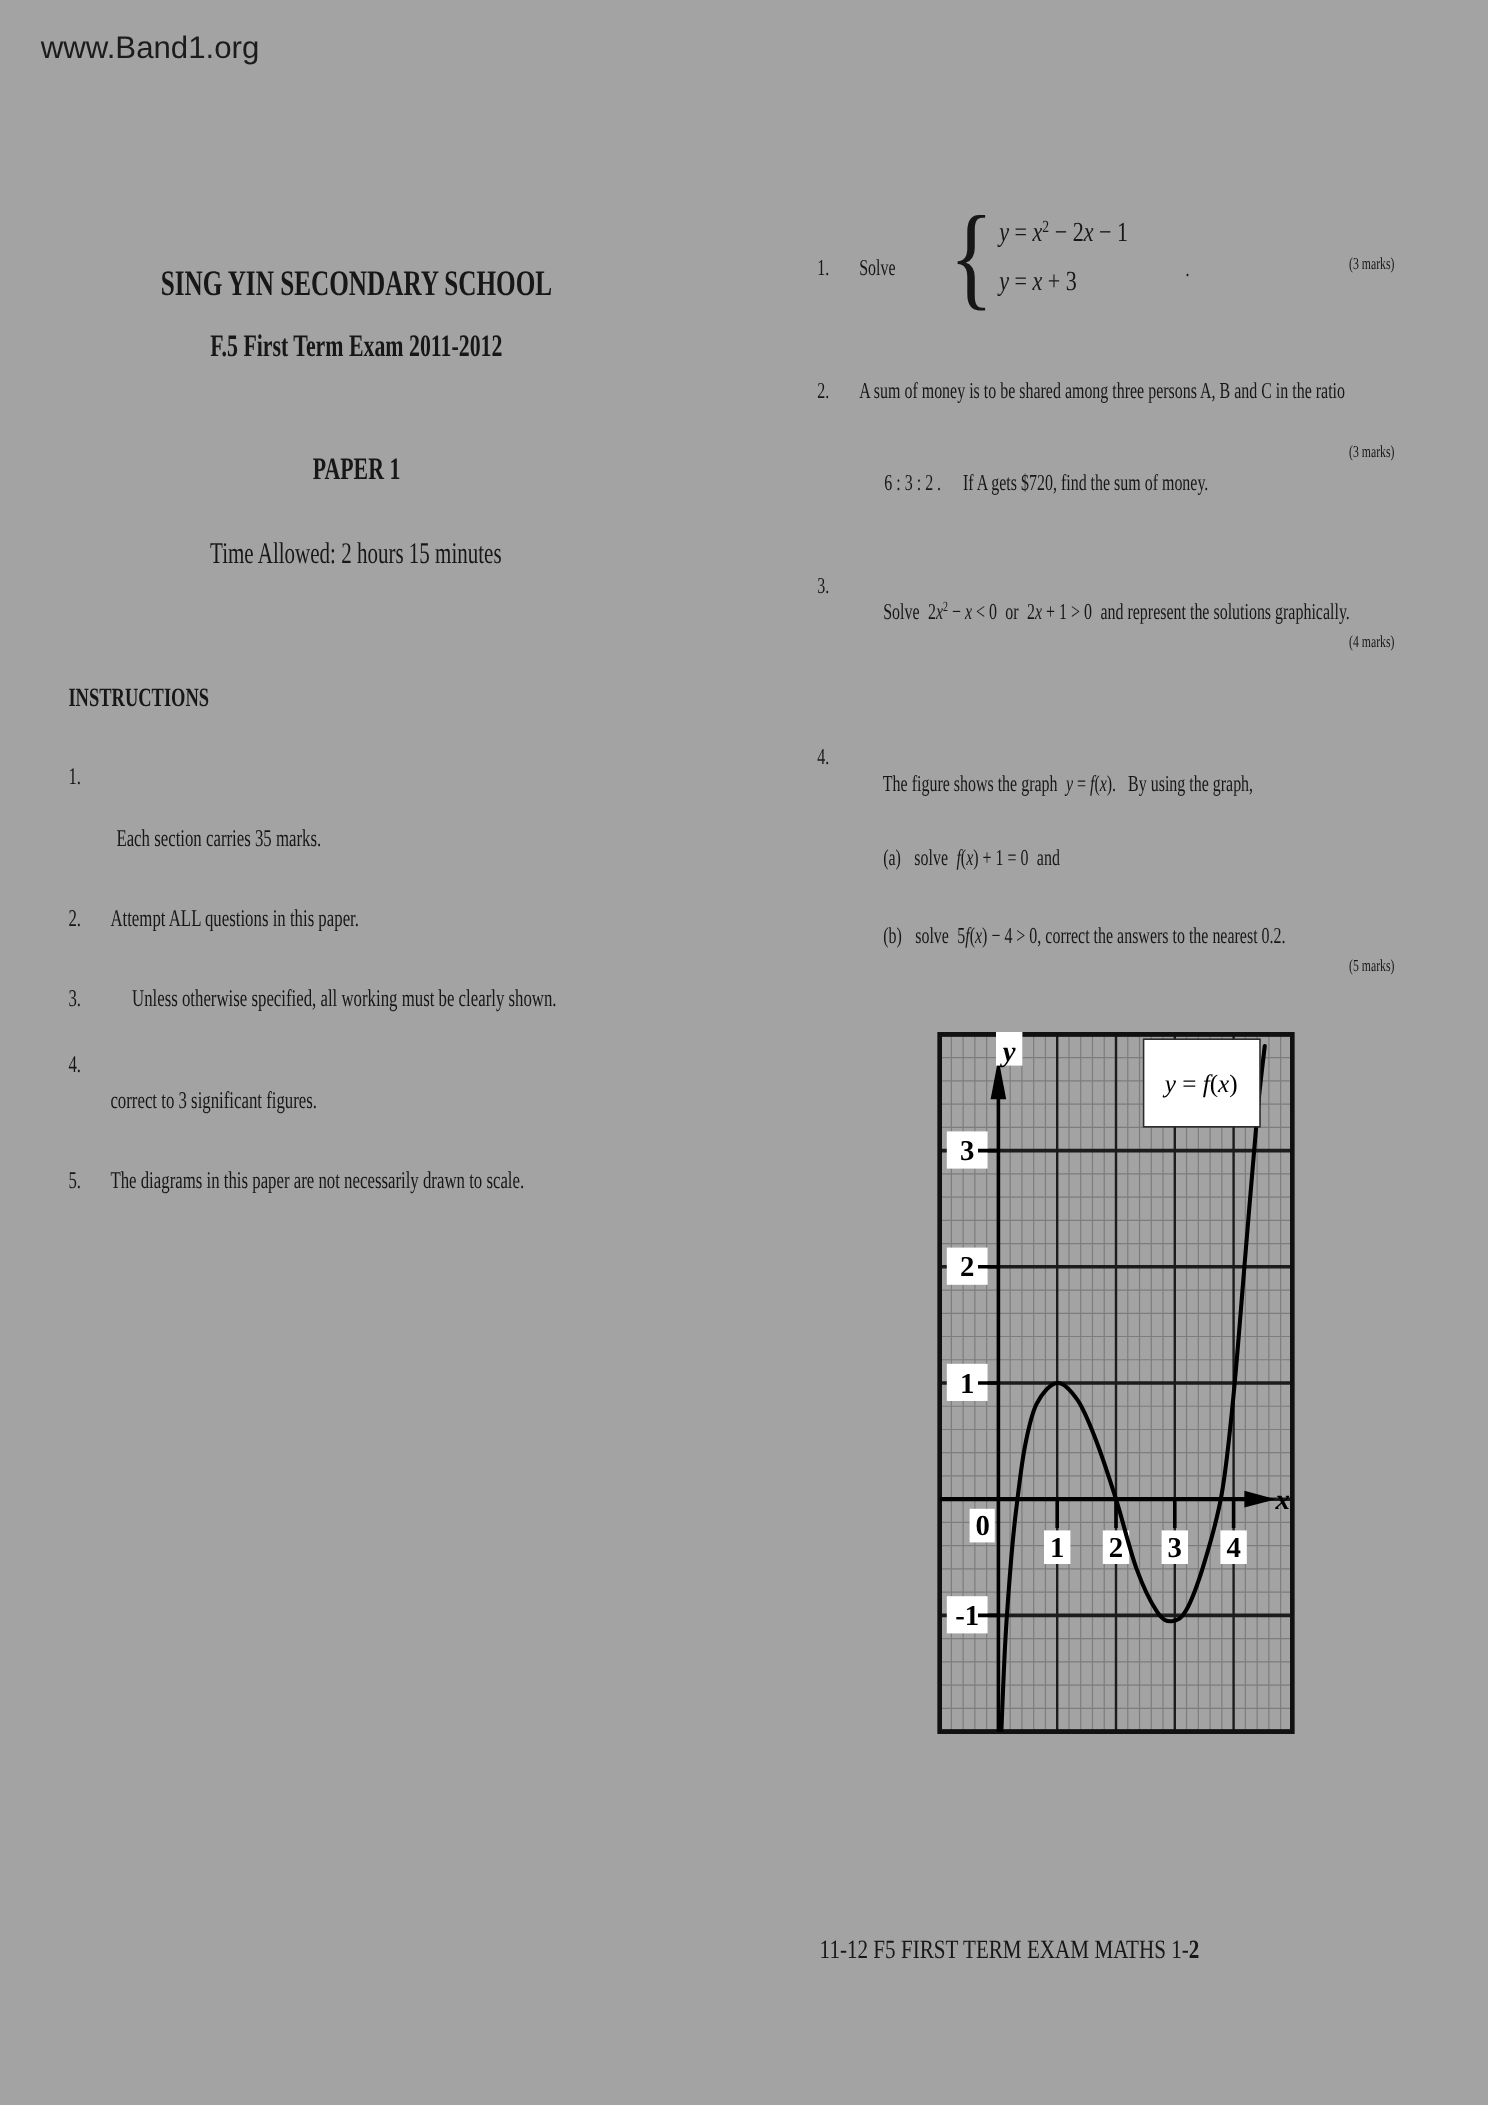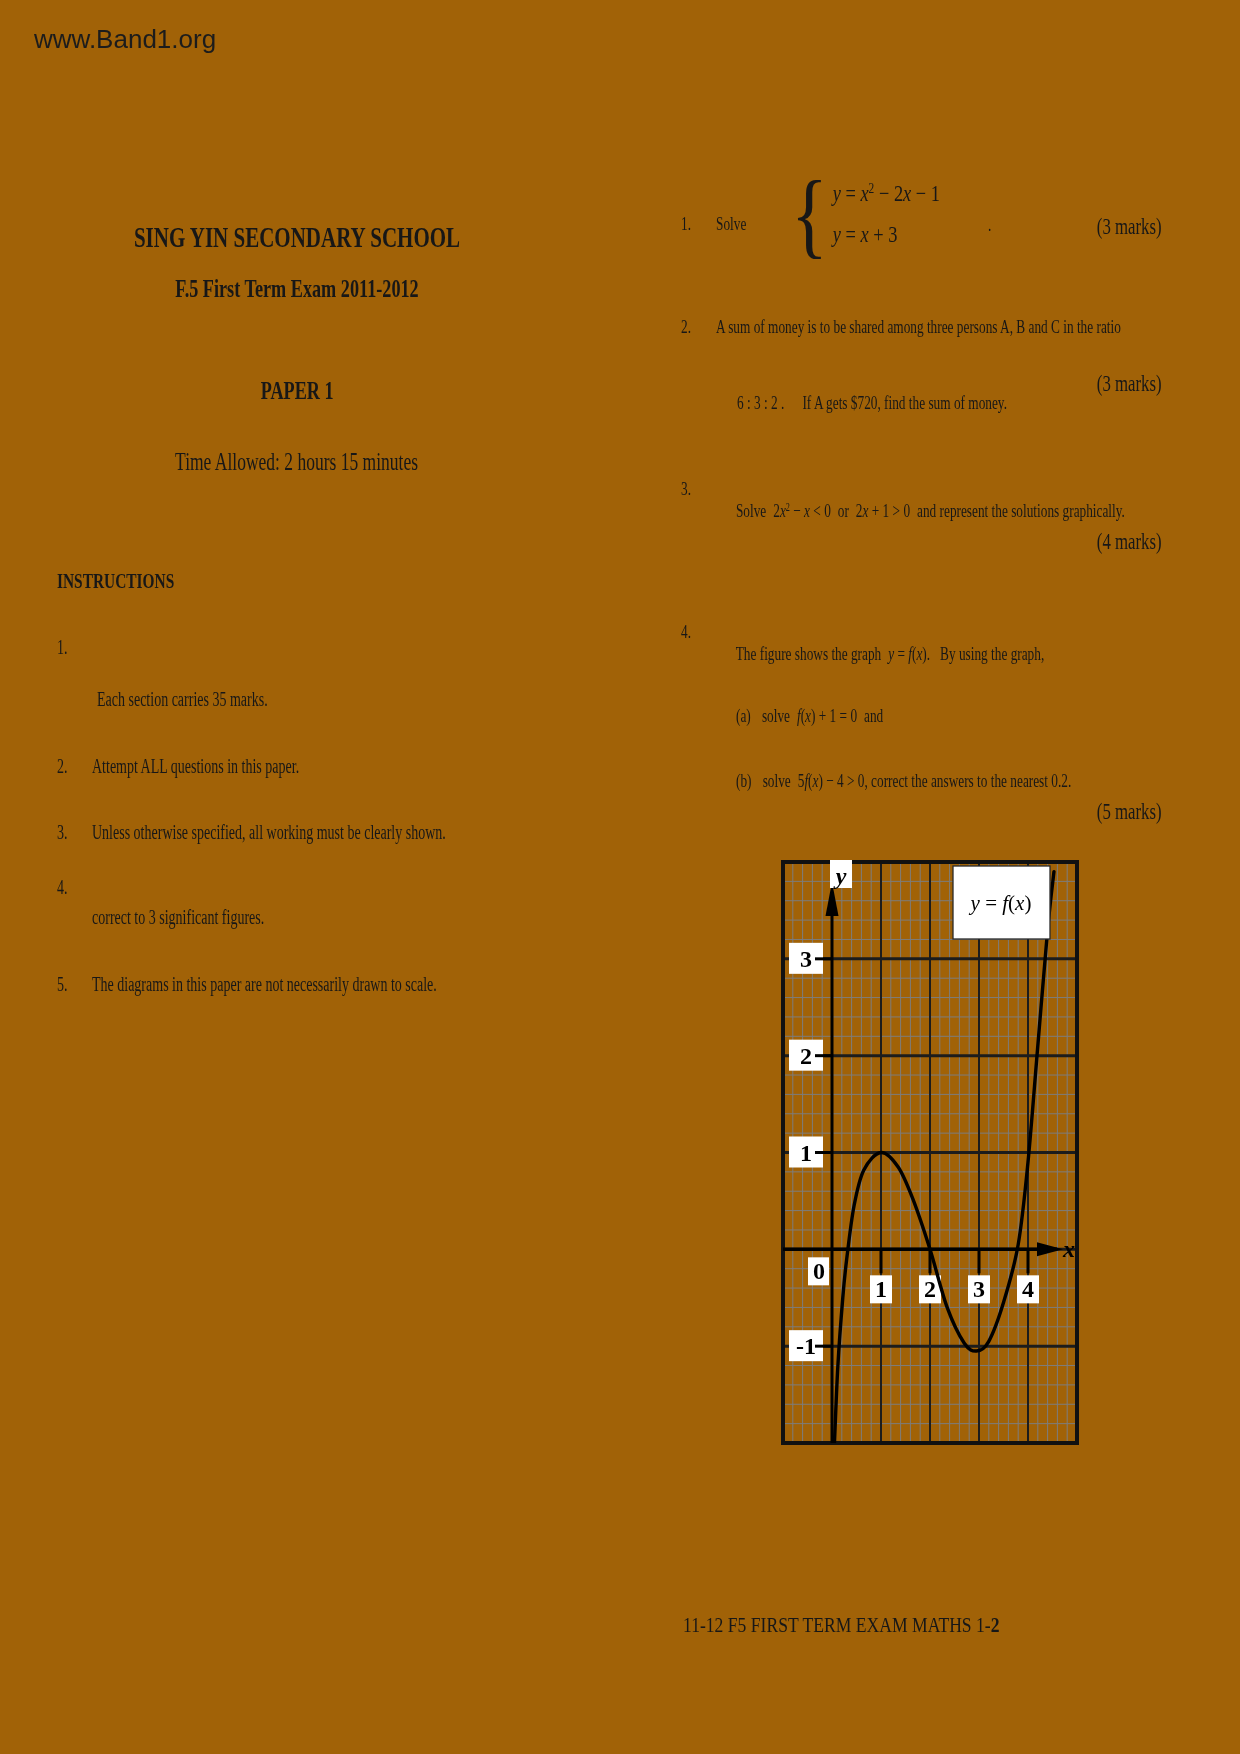--- a/index.html
+++ b/index.html
@@ -1,29 +1,29 @@
 <!DOCTYPE html>
 <html><head>
 <meta charset="utf-8">
 <style>
   html,body{margin:0;padding:0;background:#d8d8d8;}
-  .page{position:relative;width:1240px;height:1754px;background:#a16207;margin:0 auto;
+  .page{position:relative;width:1240px;height:1754px;background:#a3a3a3;margin:0 auto;
         font-family:"Liberation Serif",serif;color:#171717;overflow:hidden;}
   .abs{position:absolute;}
   
   .sx  {display:inline-block;transform:scaleX(.70);transform-origin:0 0;white-space:pre;}
   .sx80{display:inline-block;transform:scaleX(.80);transform-origin:0 0;white-space:pre;}
   .sxc {display:inline-block;transform:scaleX(.70);transform-origin:50% 0;white-space:pre;}
   .sxr {display:inline-block;transform:scaleX(.70);transform-origin:100% 0;white-space:pre;}
   .site{font-family:"Liberation Sans",sans-serif;font-size:26px;color:#1c1c1c;}
   .ctr{left:57px;width:480px;text-align:center;}
   .b{font-weight:bold;}
   .t30{font-size:30px;} .t26{font-size:26px;} .t25{font-size:25px;}
   .t22{font-size:22px;} .t20{font-size:20px;} .t19{font-size:19px;}
-  .marks{position:absolute;right:78px;font-size:24px;}
+  .marks{position:absolute;right:78px;font-size:14px;}
   .gap10{margin-left:10px;} .gap16{margin-left:16px;} .gap26{margin-left:26px;}
   sup{font-size:62%;vertical-align:0.55em;line-height:0;}
   .m i{font-style:italic;}
   .eqwrap{display:inline-flex;align-items:center;}
   .brace{font-size:96px;font-weight:400;line-height:104px;}
   .eqcol{display:inline-flex;flex-direction:column;gap:15px;font-size:23px;margin-left:6px;}
   .footer b{font-weight:bold;}
 </style>
 </head>
 <body>
@@ -61,21 +61,21 @@
   <div class="abs t20" style="left:57px;top:755px">
     <span class="sx">2.</span>
   </div>
   <div class="abs t20" style="left:92px;top:755px">
     <span class="sx">Attempt ALL questions in this paper.</span>
   </div>
 
   <div class="abs t20" style="left:57px;top:821px">
     <span class="sx">3.</span>
   </div>
-  <div class="abs t20" style="left:92px;top:821px">
+  <div class="abs t20" style="left:110px;top:821px">
     <span class="sx">Unless otherwise specified, all working must be clearly shown.</span>
   </div>
 
   <div class="abs t20" style="left:57px;top:876px">
     <span class="sx">4.</span>
   </div>
   <div class="abs t20" style="left:92px;top:906px">
     <span class="sx">correct to 3 significant figures.</span>
   </div>
 

